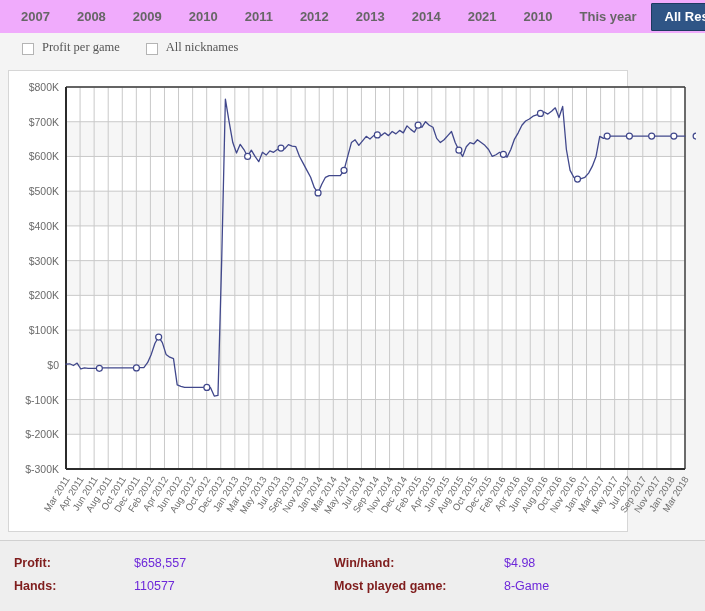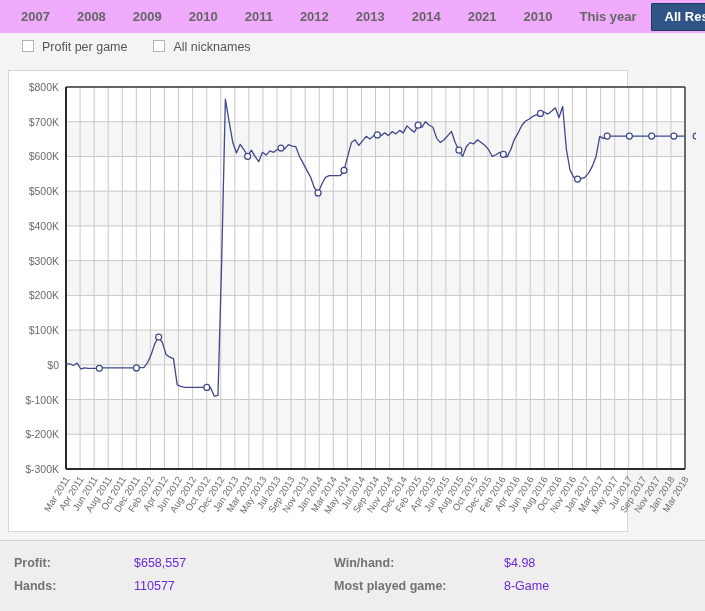--- a/index.html
+++ b/index.html
@@ -32,21 +32,21 @@
     border-radius:1px;
   }
   .tab-spacer{flex:1 1 auto;}
 
   
   .optrow{
     display:flex;align-items:center;
     height:28px;padding-left:22px;
     background:#f4f4f4;
   }
-  .optbox{display:flex;align-items:flex-start;margin-right:26px;cursor:pointer;}
+  .optbox{display:flex;align-items:flex-end;margin-right:26px;cursor:pointer;font-family:Liberation Serif, serif;}
   .cbx{
     width:12px;height:12px;
     background:#ffffff;
     border:1px solid #b4b4b4;
     display:inline-block;margin-right:8px;
     box-sizing:border-box;
   }
   .optlabel{font-size:12.5px;color:#555;}
 
   
@@ -67,21 +67,21 @@
     border-top:1px solid #d0d0d0;
     box-sizing:border-box;
   }
   .statgrid{
     display:grid;
     grid-template-columns:120px 200px 170px auto;
     row-gap:9px;
     padding:15px 0 0 14px;
     font-size:12.5px;
   }
-  .statkey{font-weight:bold;color:#737373;}
+  .statkey{font-weight:bold;color:#7f1d1d;}
   .statval{color:#6d28d9;}
 </style>
 </head>
 <body>
 
 <div class="app">
 
   <div class="tabbar" id="tabbar">
       <div class="tab">2007</div>
       <div class="tab">2008</div>

